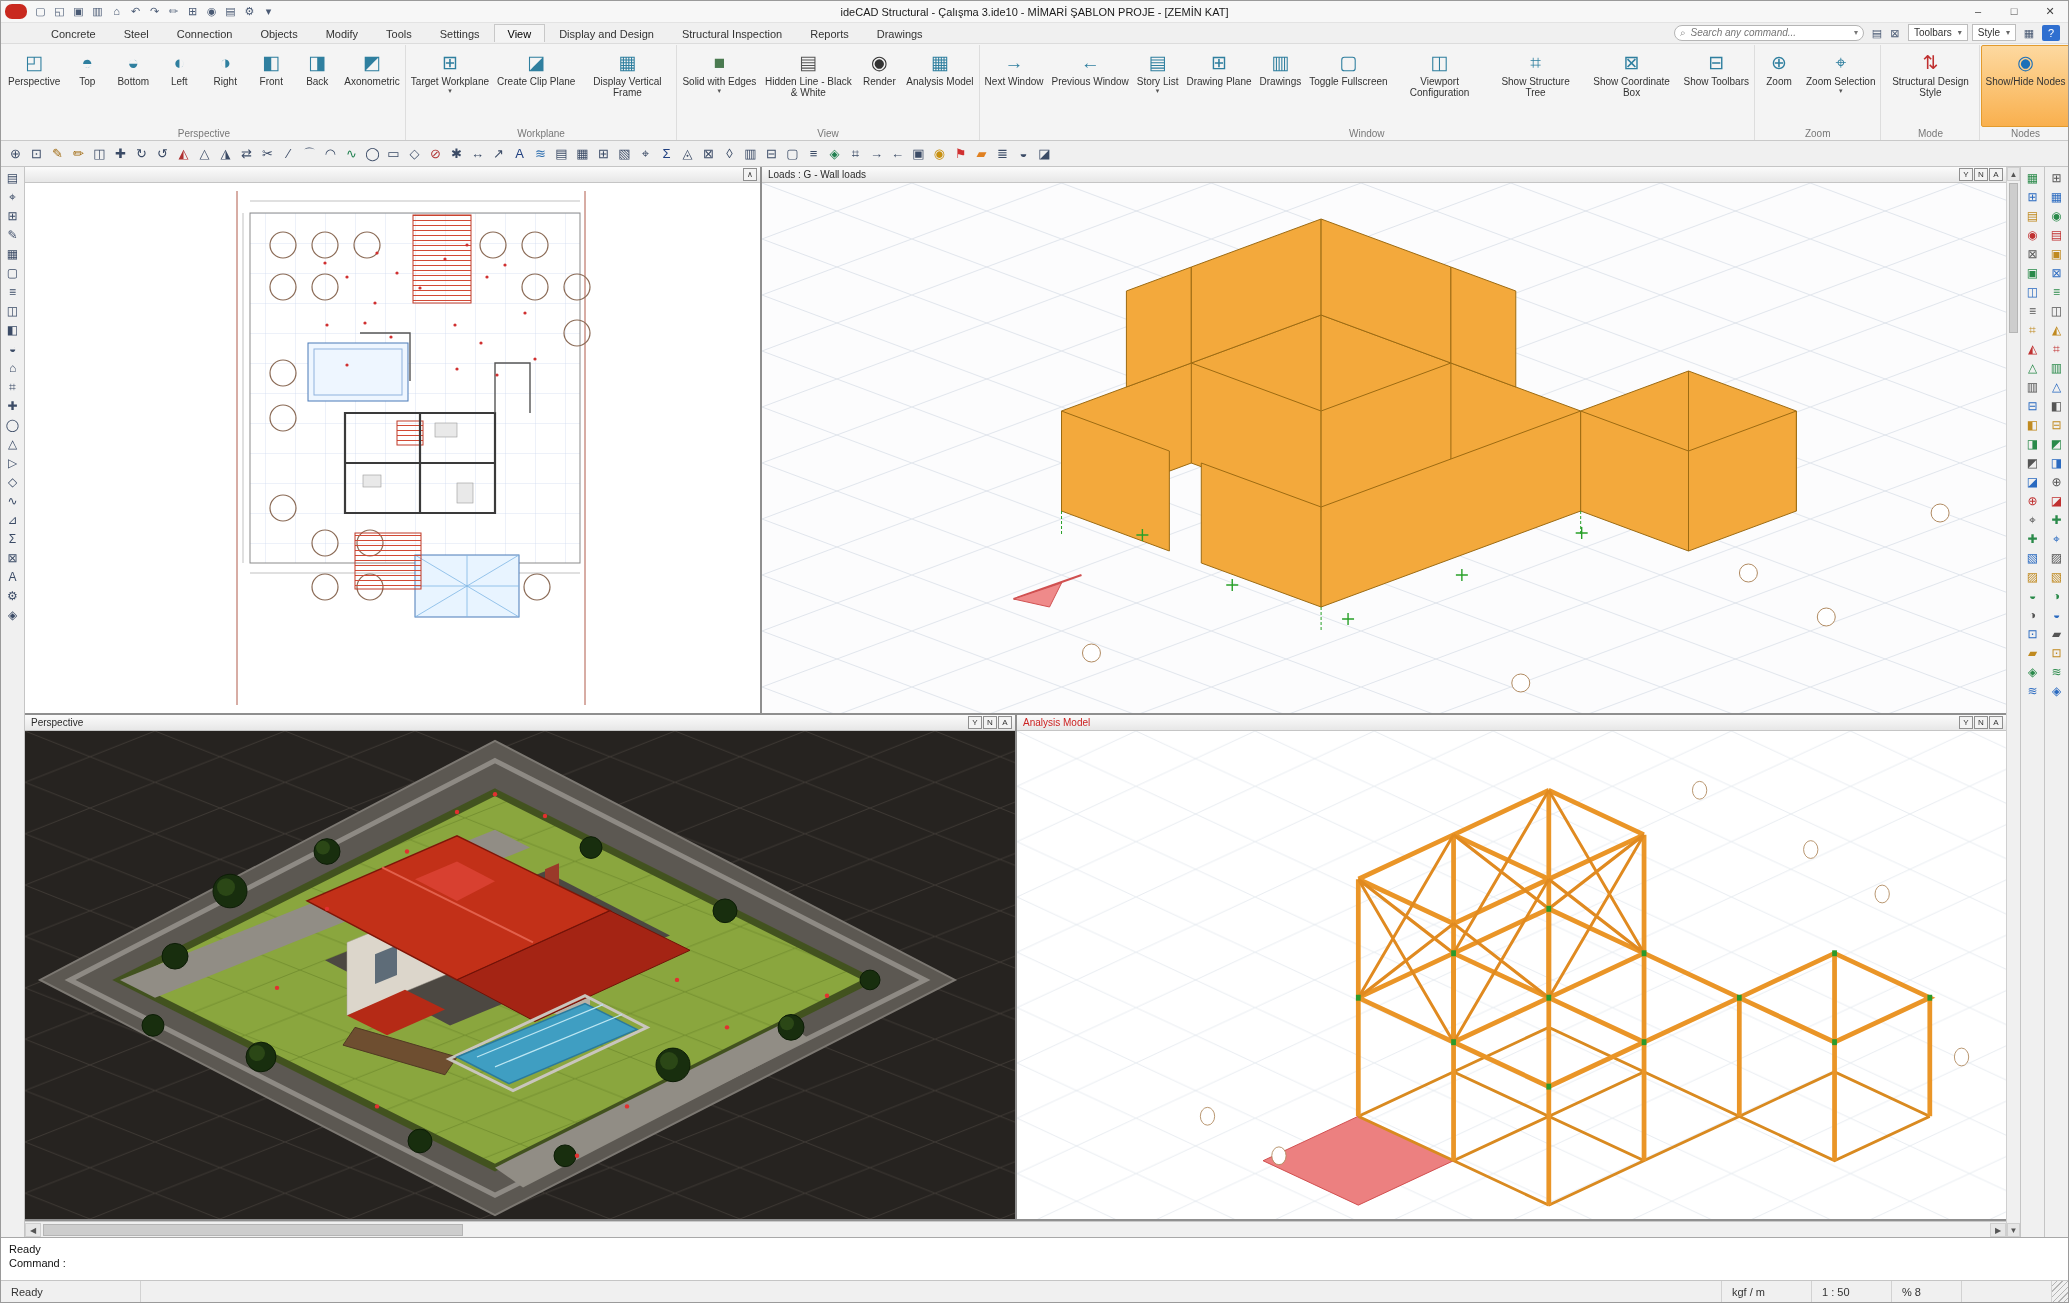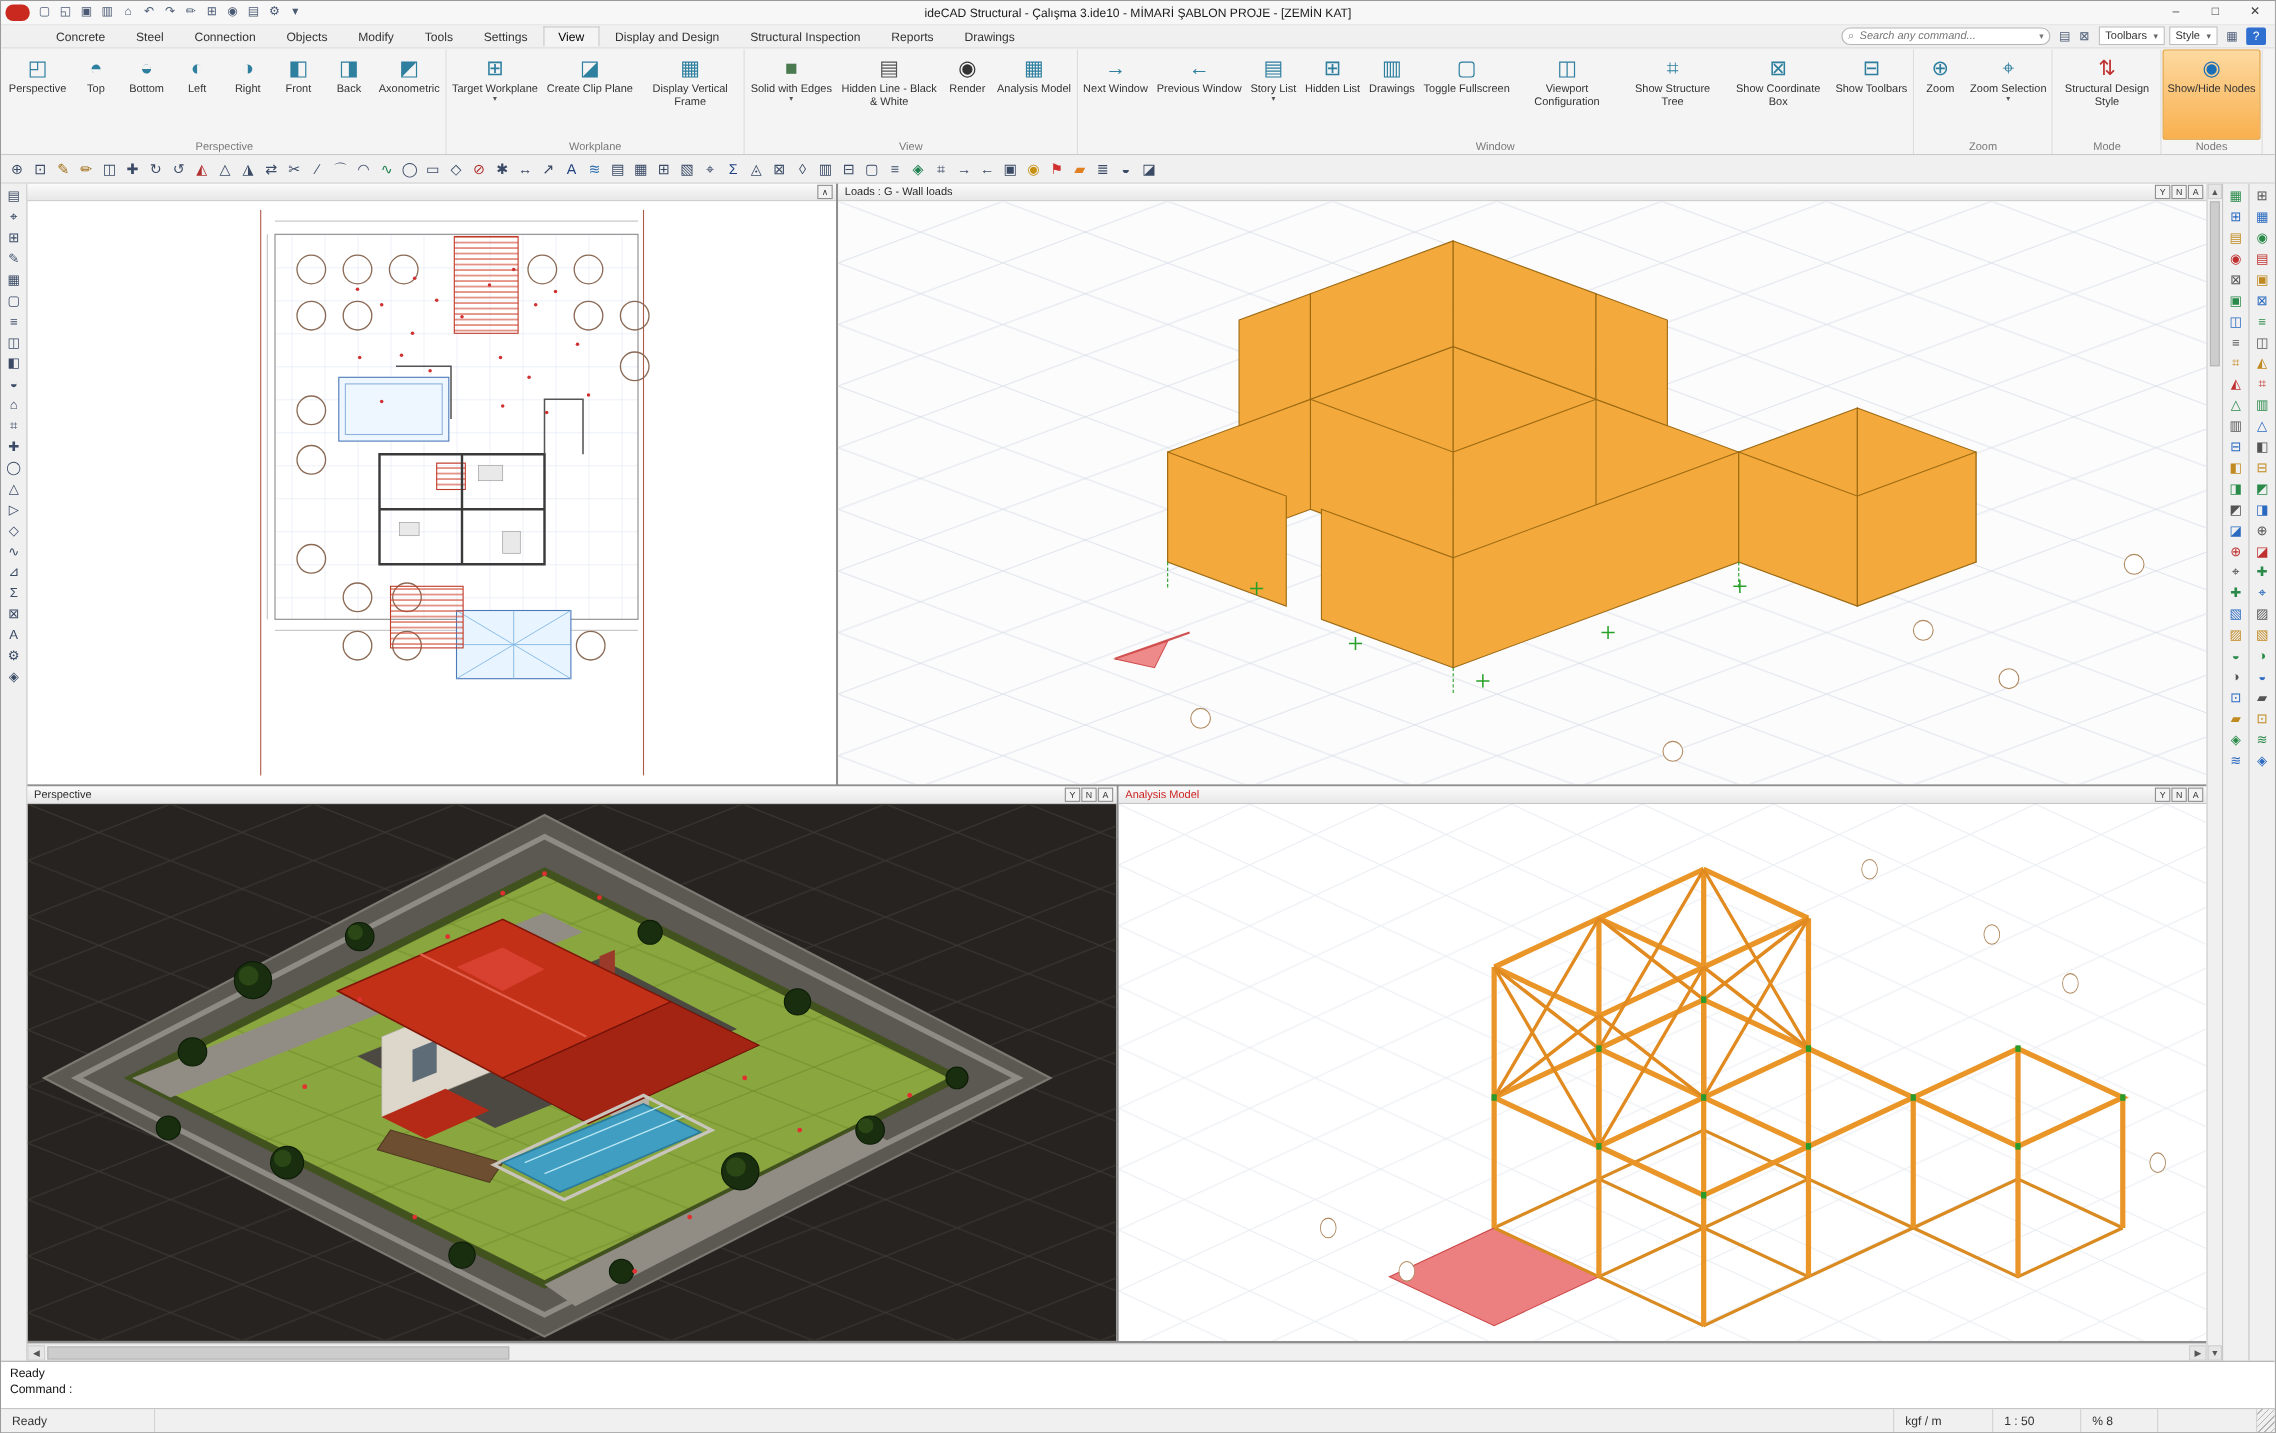--- a/index.html
+++ b/index.html
@@ -306,21 +306,21 @@
           </div>
 
           <div class="rbtn">
             <span class="ricon">▤</span>
             <span class="rlabel">Story List</span>
             <span class="rcaret">▾</span>
           </div>
 
           <div class="rbtn">
             <span class="ricon">⊞</span>
-            <span class="rlabel">Hidden List</span>
+            <span class="rlabel">Drawing Plane</span>
             <span class="rcaret"></span>
           </div>
 
           <div class="rbtn">
             <span class="ricon">▥</span>
             <span class="rlabel">Drawings</span>
             <span class="rcaret"></span>
           </div>
 
           <div class="rbtn">

